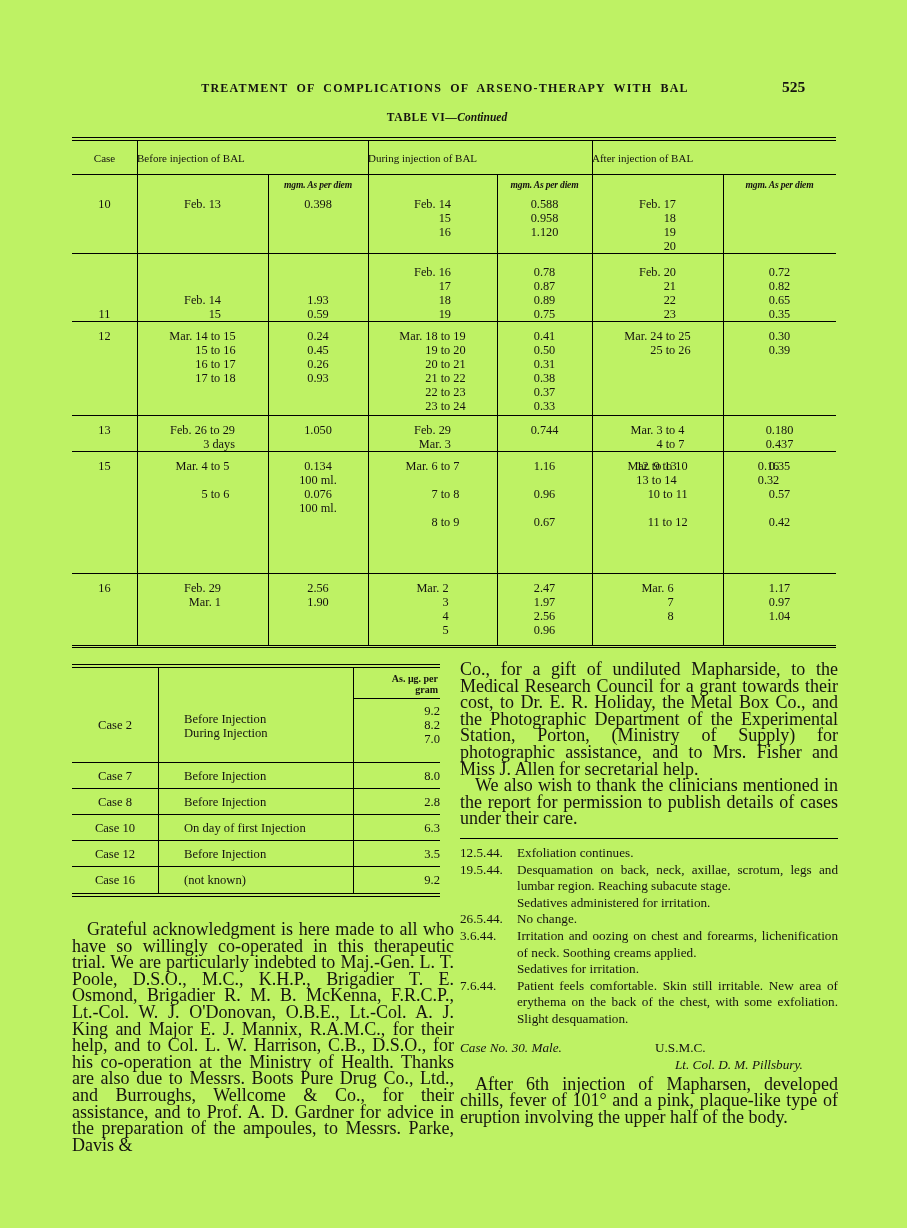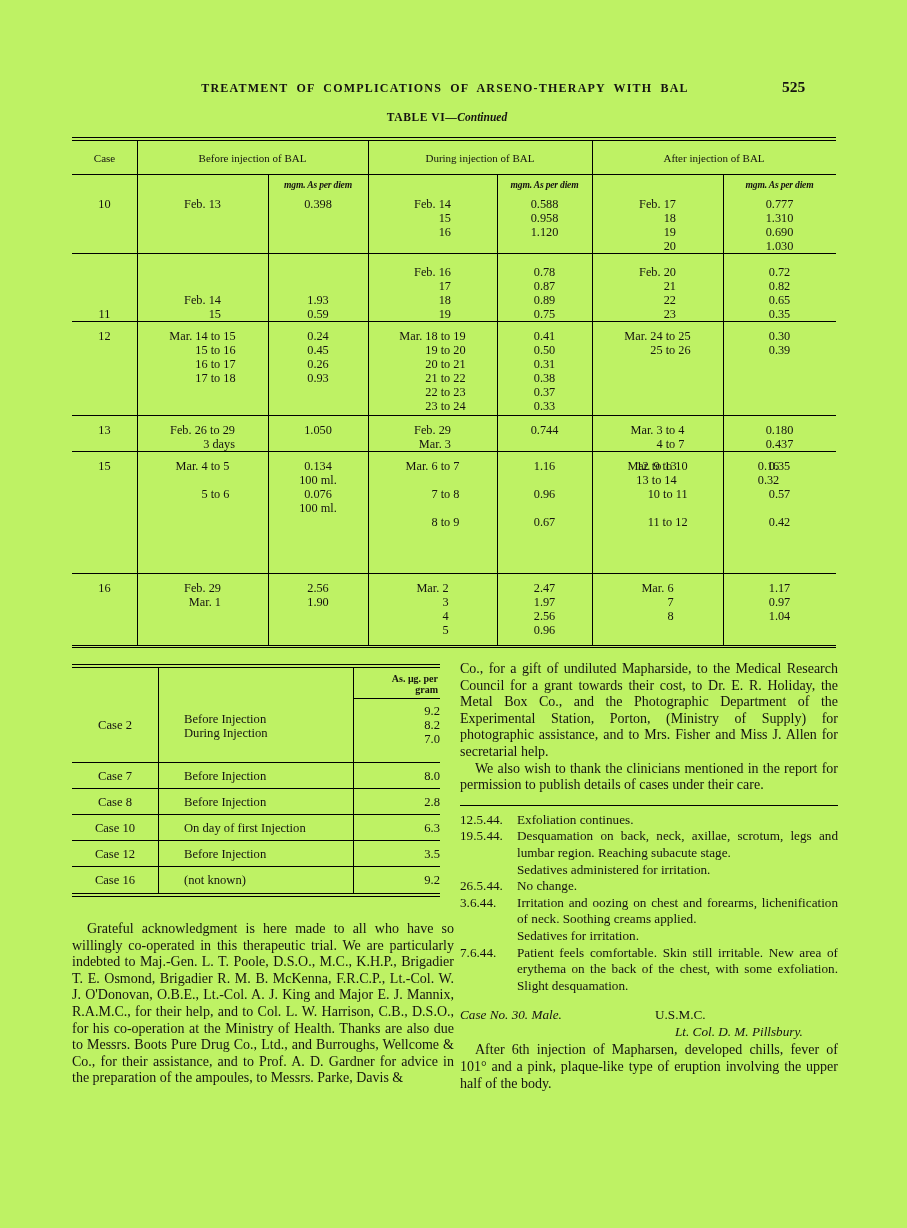--- a/index.html
+++ b/index.html
@@ -25,21 +25,21 @@
   .t1{
     position:absolute; left:72px; top:137px; width:764px;
     border-top:4px double #000; border-bottom:3px double #000;
     font-size:12.3px; line-height:14px;
     box-sizing:content-box;
   }
   .t1 .row{display:flex; border-bottom:1px solid #000; box-sizing:border-box; padding-top:7px;}
   .t1 .rh {height:34px; padding-top:0; align-items:center; font-size:11px;}
   .t1 .r10{height:79px;} .t1 .r11{height:68px;align-items:flex-end;} .t1 .r12{height:94px;}
   .t1 .r13{height:36px;} .t1 .r15{height:122px;} .t1 .r16{height:71px; border-bottom:none;}
-  .t1 .hc{text-align:center;}
+  .t1 .hc{}
   .t1 .hc.cc{width:65px;} .t1 .hc.sb{width:231px;} .t1 .hc.sd{width:224px;} .t1 .hc.sa{width:244px;}
   .t1 .cc{width:65px; text-align:center;}
   .sec{display:flex;}
   .sec.sb{width:231px;} .sec.sd{width:224px;} .sec.sa{width:244px;}
   .sb .d{width:131px;} .sb .v{width:100px;}
   .sd .d{width:129px;} .sd .v{width:95px;}
   .sa .d{width:131px;} .sa .v{width:113px;}
   .d{text-align:center;}
   .ds{display:inline-block; text-align:right; white-space:pre-line;}
   .v{text-align:center;}
@@ -71,21 +71,21 @@
   .t2v{width:87px; text-align:right;}
   .t2 .first .t2c{padding-top:50px;}
   .t2 .first .t2d{padding-top:44px;}
   .t2-vhead{
     font-size:10px; line-height:11px; font-weight:600; white-space:pre-line;
     padding:5px 2px 3px; border-bottom:1px solid #000;
   }
   .t2-vals{padding-top:5px; white-space:pre-line;}
 
   
-  .para{font-size:14px; line-height:16.6px; text-align:justify; margin:0;}
+  .para{font-size:18px; line-height:16.6px; text-align:justify; margin:0;}
   .indent{text-indent:15px;}
   .col-left{position:absolute; left:72px; top:921px; width:382px;}
   .col-right{position:absolute; left:460px; top:661px; width:378px;}
   .rule{height:1px; background:#000; margin:11px 0 6px;}
   .log{display:flex; font-size:13.2px; line-height:16.6px;}
   .log-date{width:57px; flex:none;}
   .log-body{flex:1; text-align:justify;}
   .case-note{margin-top:13px; font-size:13.2px; line-height:16.6px;}
   .it{font-style:italic;}
   .cn-line1{display:flex;}
@@ -133,24 +133,20 @@
 1.120</div>
         </div>
       </div>
       <div class="sec sa">
         <div class="d"><span class="ds">Feb. 17
 18
 19
 20</span></div>
         <div class="v">
           <div class="unit">mgm. As per diem</div>
-          <div class="vs">0.777
-1.310
-0.690
-1.030</div>
         </div>
       </div>
     </div>
 
     <div class="row r11">
       <div class="cc">11</div>
       <div class="sec sb">
         <div class="d"><span class="ds">Feb. 14
 15</span></div>
         <div class="v">

